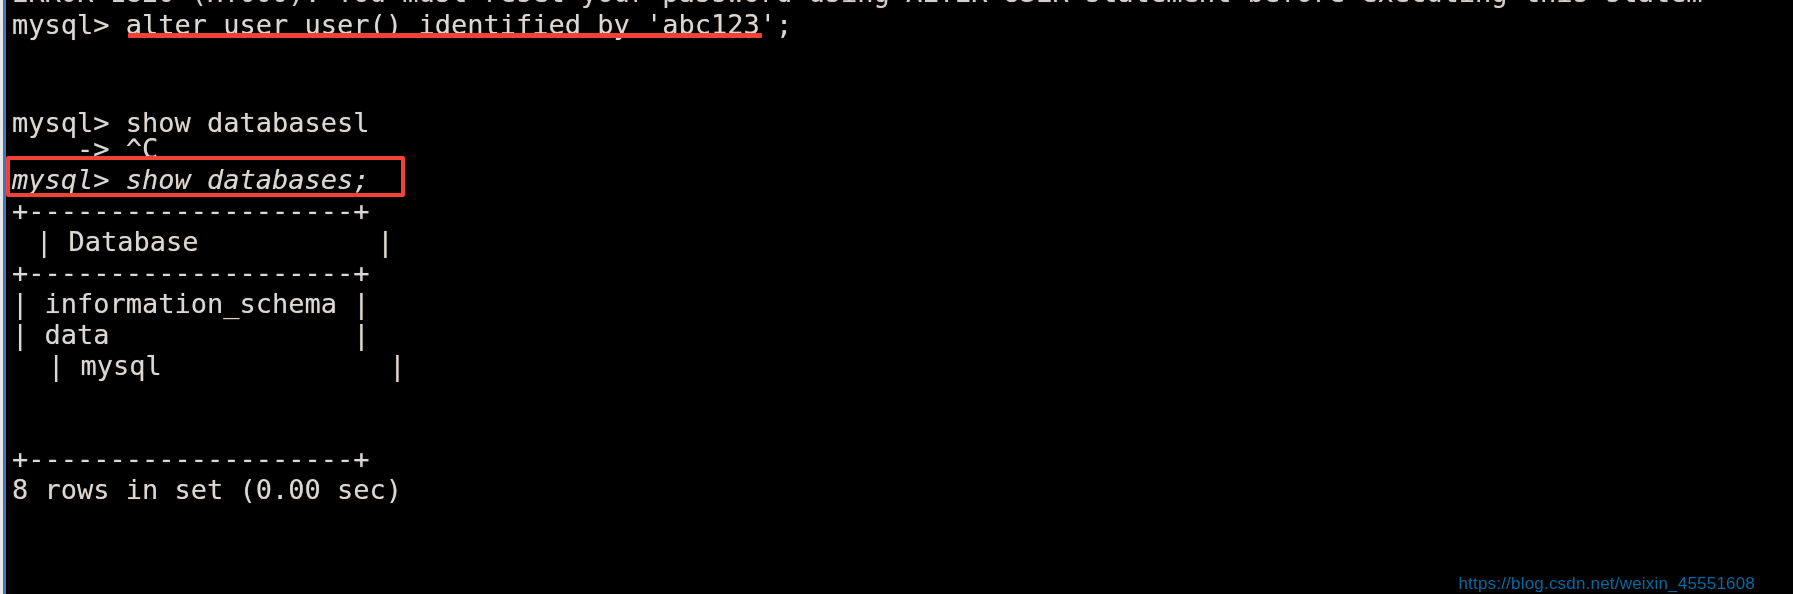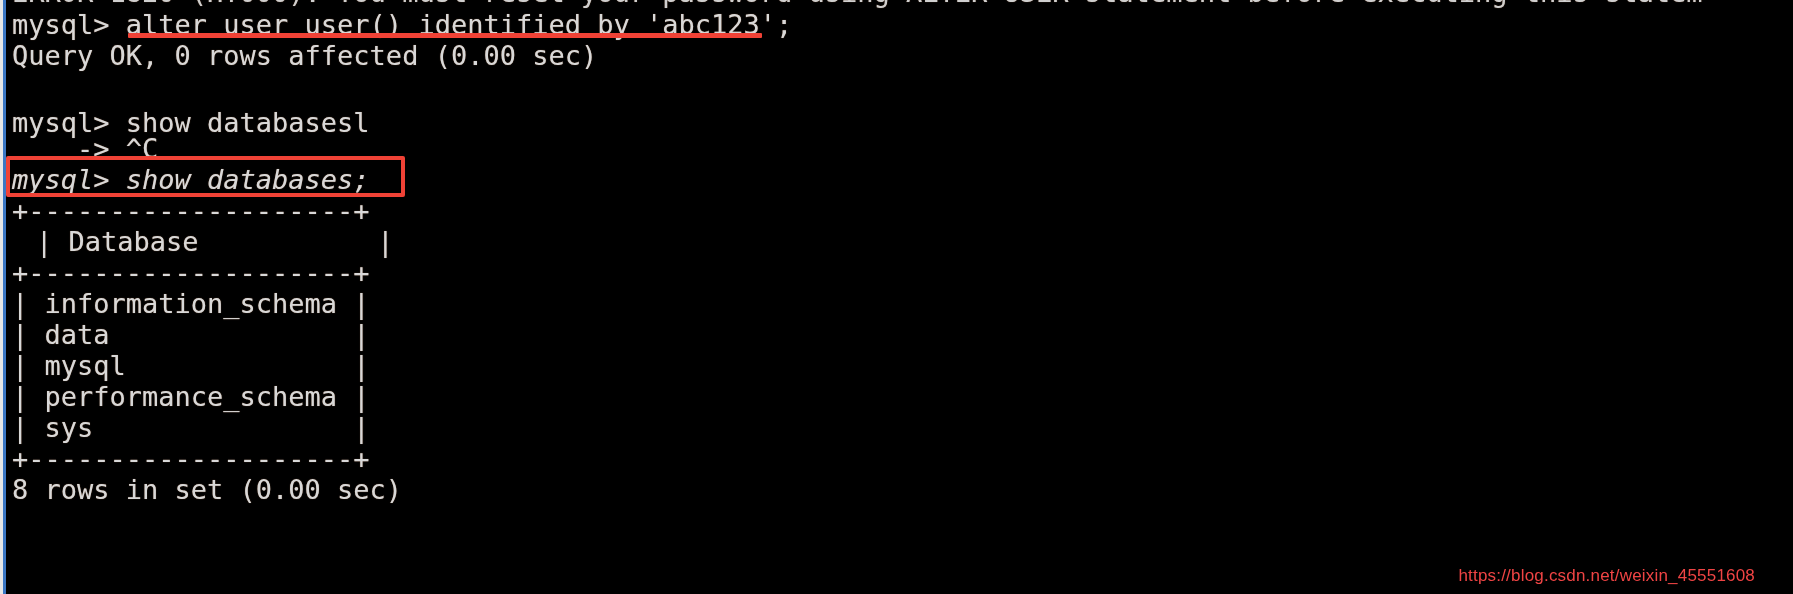--- a/index.html
+++ b/index.html
@@ -69,52 +69,49 @@
     position: absolute;
     border: 4px solid #f04236;
     box-sizing: border-box;
     border-radius: 2px;
     pointer-events: none;
   }
 
   #watermark {
     position: absolute;
     right: 10px;
-    bottom: 8px;
-    color: #ef4444;
+    bottom: 0;
+    color: #0369a1;
     font-family: "Liberation Sans", sans-serif;
     font-size: 17px;
     letter-spacing: 0.2px;
   }
 </style>
 </head>
 <body>
 
 <div id="screen">
 
   <div id="page-edge"></div>
   <div id="scroll-rail"></div>
 
   <div id="terminal">
 
     <div class="line clipped" style="top:-26px;">ERROR 1820 (HY000): You must reset your password using ALTER USER statement before executing this statem</div>
     <div class="line" style="top:6px;">mysql&gt; alter user user() identified by 'abc123';</div>
-    <div class="line" style="top:37px;">Query OK, 0 rows affected (0.00 sec)</div>
     <div class="line" style="top:68px;"></div>
     <div class="line" style="top:104px;">mysql&gt; show databasesl</div>
     <div class="line" style="top:130px;">    -&gt; ^C</div>
     <div class="line" style="top:161px;font-style:italic;">mysql&gt; show databases;</div>
     <div class="line" style="top:192px;">+--------------------+</div>
     <div class="line" style="top:223px;margin-left:24px;">| Database           |</div>
     <div class="line" style="top:254px;">+--------------------+</div>
     <div class="line" style="top:316px;">| data               |</div>
     <div class="line" style="top:285px;">| information_schema |</div>
-    <div class="line" style="top:347px;">| mysql              |</div>
-    <div class="line" style="top:378px;">| performance_schema |</div>
-    <div class="line" style="top:409px;">| sys                |</div>
+    <div class="line" style="top:347px;margin-left:36px;">| mysql              |</div>
     <div class="line" style="top:440px;">+--------------------+</div>
     <div class="line" style="top:471px;">8 rows in set (0.00 sec)</div>
 
     <div class="annot-underline" style="left:122px; top:33px; width:634px;"></div>
     <div class="annot-box" style="left:0px; top:156px; width:399px; height:41px;"></div>
 
   </div>
 
   <div id="watermark">https://blog.csdn.net/weixin_45551608</div>
 

